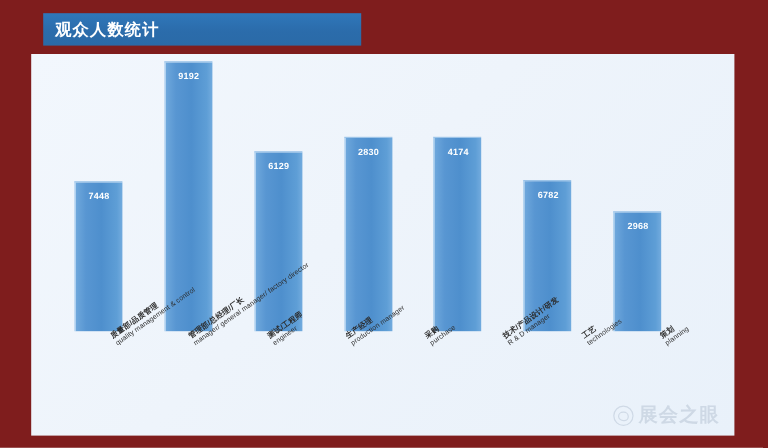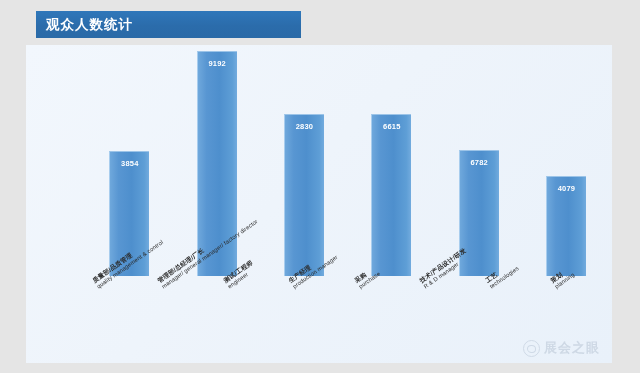--- a/index.html
+++ b/index.html
@@ -10,21 +10,21 @@
     width: 640px;
     height: 373px;
     overflow: hidden;
     background: #ffffff;
     font-family: "Liberation Sans", "DejaVu Sans", sans-serif;
   }
   #slide {
     position: relative;
     width: 640px;
     height: 373px;
-    background: #e5e5e5;
+    background: #7f1d1d;
     box-sizing: border-box;
     overflow: hidden;
   }
   
   #title-banner {
     position: absolute;
     left: 36px;
     top: 11px;
     width: 265px;
     height: 27px;
@@ -69,21 +69,21 @@
     align-items: flex-end;
     justify-content: space-between;
   }
   .bar-slot {
     position: relative;
     flex: 1 1 0;
     height: 100%;
     display: flex;
     flex-direction: column;
     justify-content: flex-end;
-    align-items: flex-end;
+    align-items: flex-start;
   }
   .bar {
     position: relative;
     width: 40px;
     background: linear-gradient(to right, #6fa8dc 0%, #5896d2 22%, #4e8fcd 55%, #5e9ed6 88%, #72abde 100%);
     border-top: 1px solid #9cc4e8;
     border-left: 1px solid #a8cdee;
     box-sizing: border-box;
   }
   .bar-value {
@@ -164,74 +164,79 @@
     position: absolute;
     left: 3px;
     top: 4px;
     width: 7px;
     height: 6px;
     border: 1.3px solid #b9c6d6;
     border-radius: 50% 50% 45% 55%;
   }
   #wm-text {
     color: #b8c5d4;
-    font-size: 13px;
+    font-size: 16px;
     font-weight: bold;
     letter-spacing: 1px;
   }
 </style>
 </head>
 <body>
 
 <div id="slide">
 
   <div id="title-banner">
     <span id="title-text">观众人数统计</span>
   </div>
 
   <div id="chart-panel">
 
     <div id="plot-area">
       <div id="bars">
 
         <div class="bar-slot">
           <div class="bar" style="height:55.6%">
-            <span class="bar-value">3854</span>
+            <span class="bar-value">7448</span>
           </div>
         </div>
 
 
         <div class="bar-slot">
           <div class="bar" style="height:100%">
             <span class="bar-value">9192</span>
           </div>
         </div>
 
+        <div class="bar-slot">
+          <div class="bar" style="height:66.7%">
+            <span class="bar-value">6129</span>
+          </div>
+        </div>
 
         <div class="bar-slot">
           <div class="bar" style="height:72.2%">
             <span class="bar-value">2830</span>
           </div>
         </div>
 
         <div class="bar-slot">
           <div class="bar" style="height:72.0%">
-            <span class="bar-value">6615</span>
+            <span class="bar-value">4174</span>
           </div>
         </div>
 
         <div class="bar-slot">
           <div class="bar" style="height:55.9%">
             <span class="bar-value">6782</span>
           </div>
         </div>
 
         <div class="bar-slot">
           <div class="bar" style="height:44.4%">
-            <span class="bar-value">4079</span>
+            <span class="bar-value">2968</span>
           </div>
         </div>
 
       </div>
     </div>
 
     <div id="cat-labels">
       <div id="cat-inner">
 
         <div class="cat-slot">

